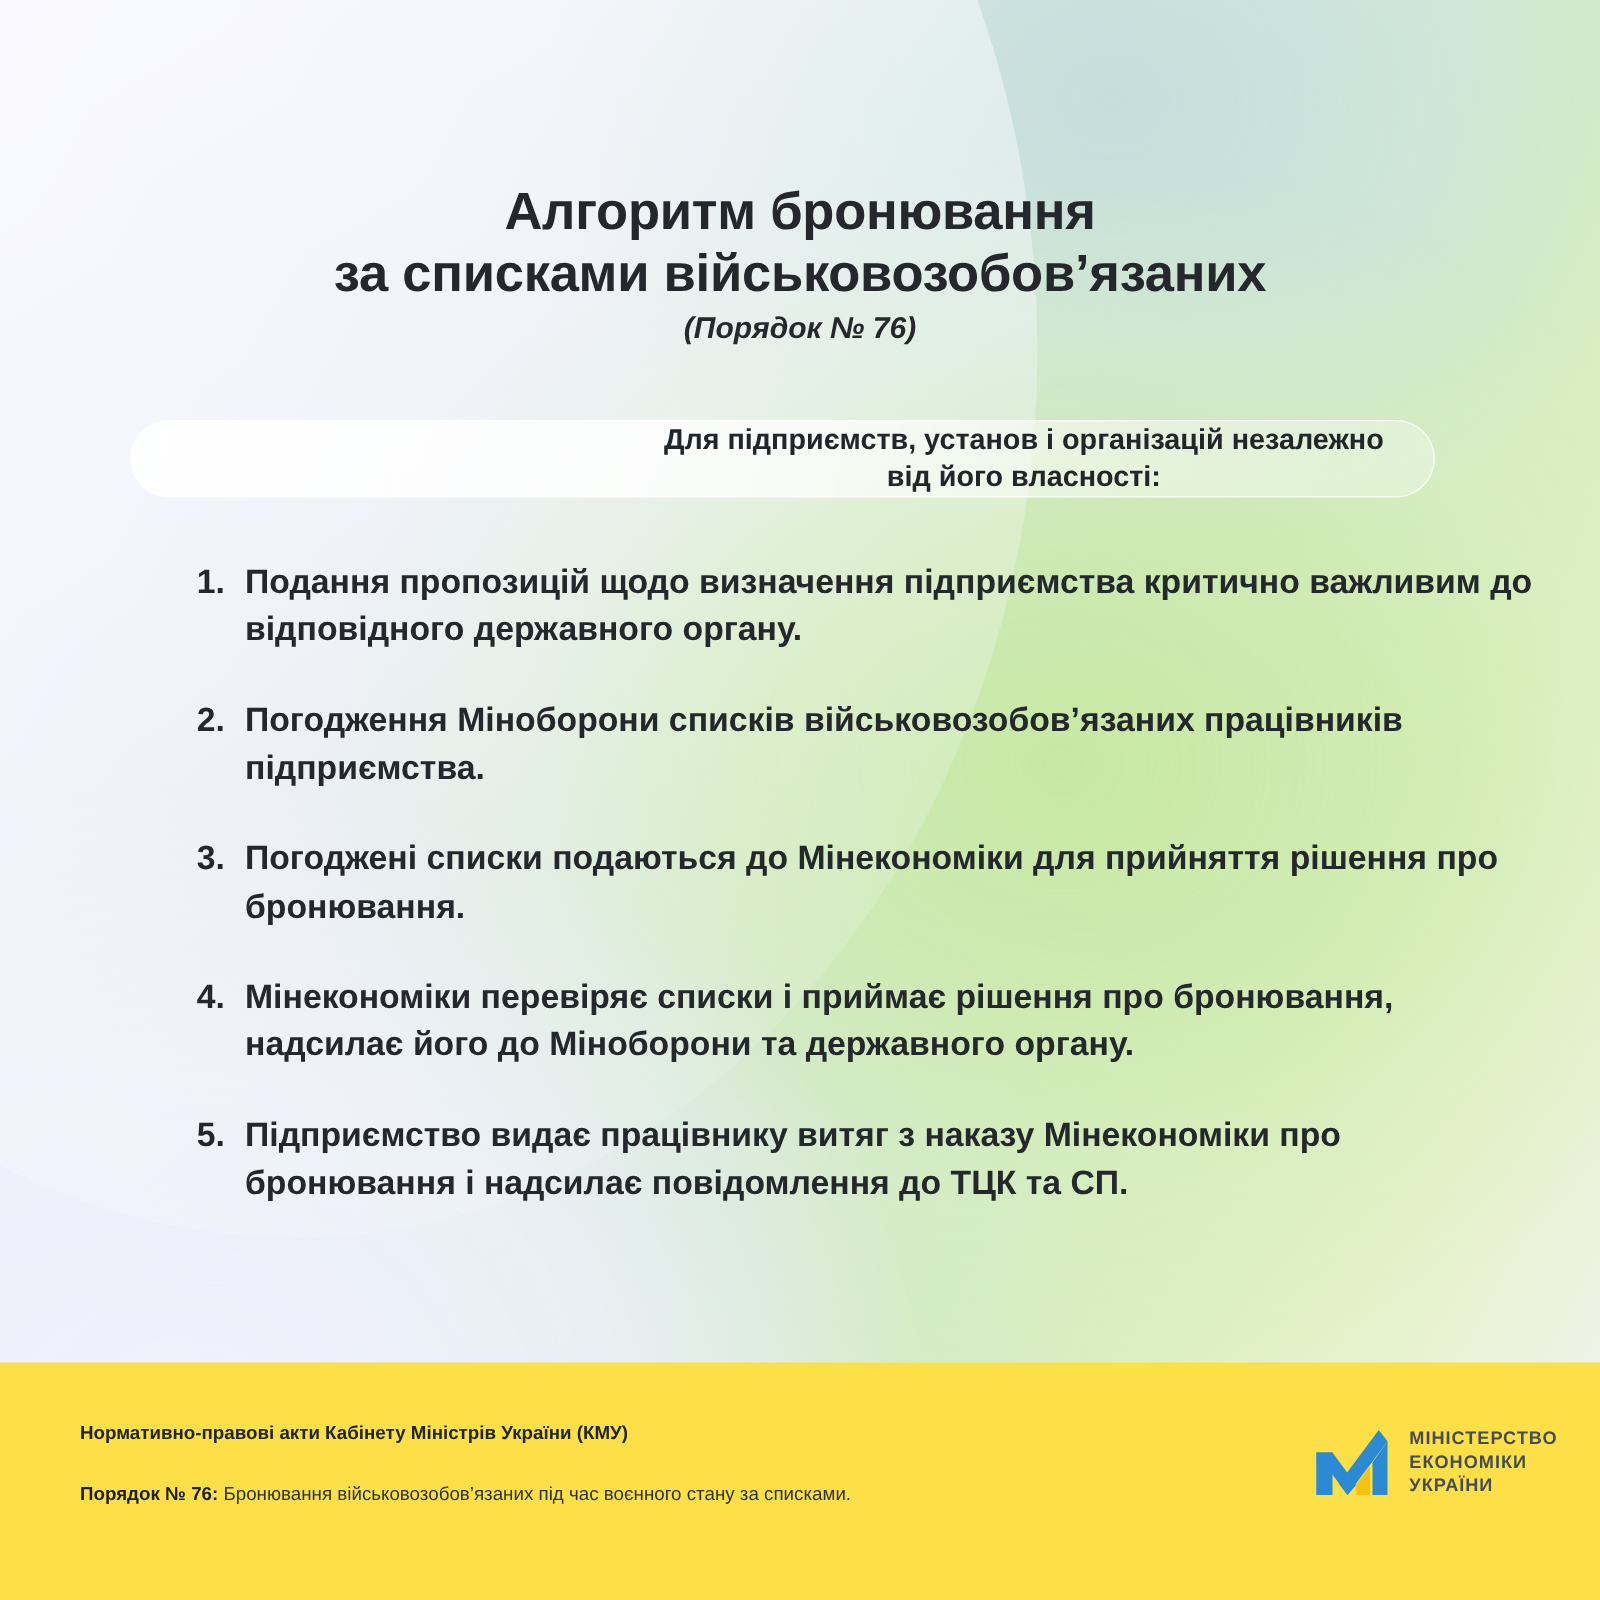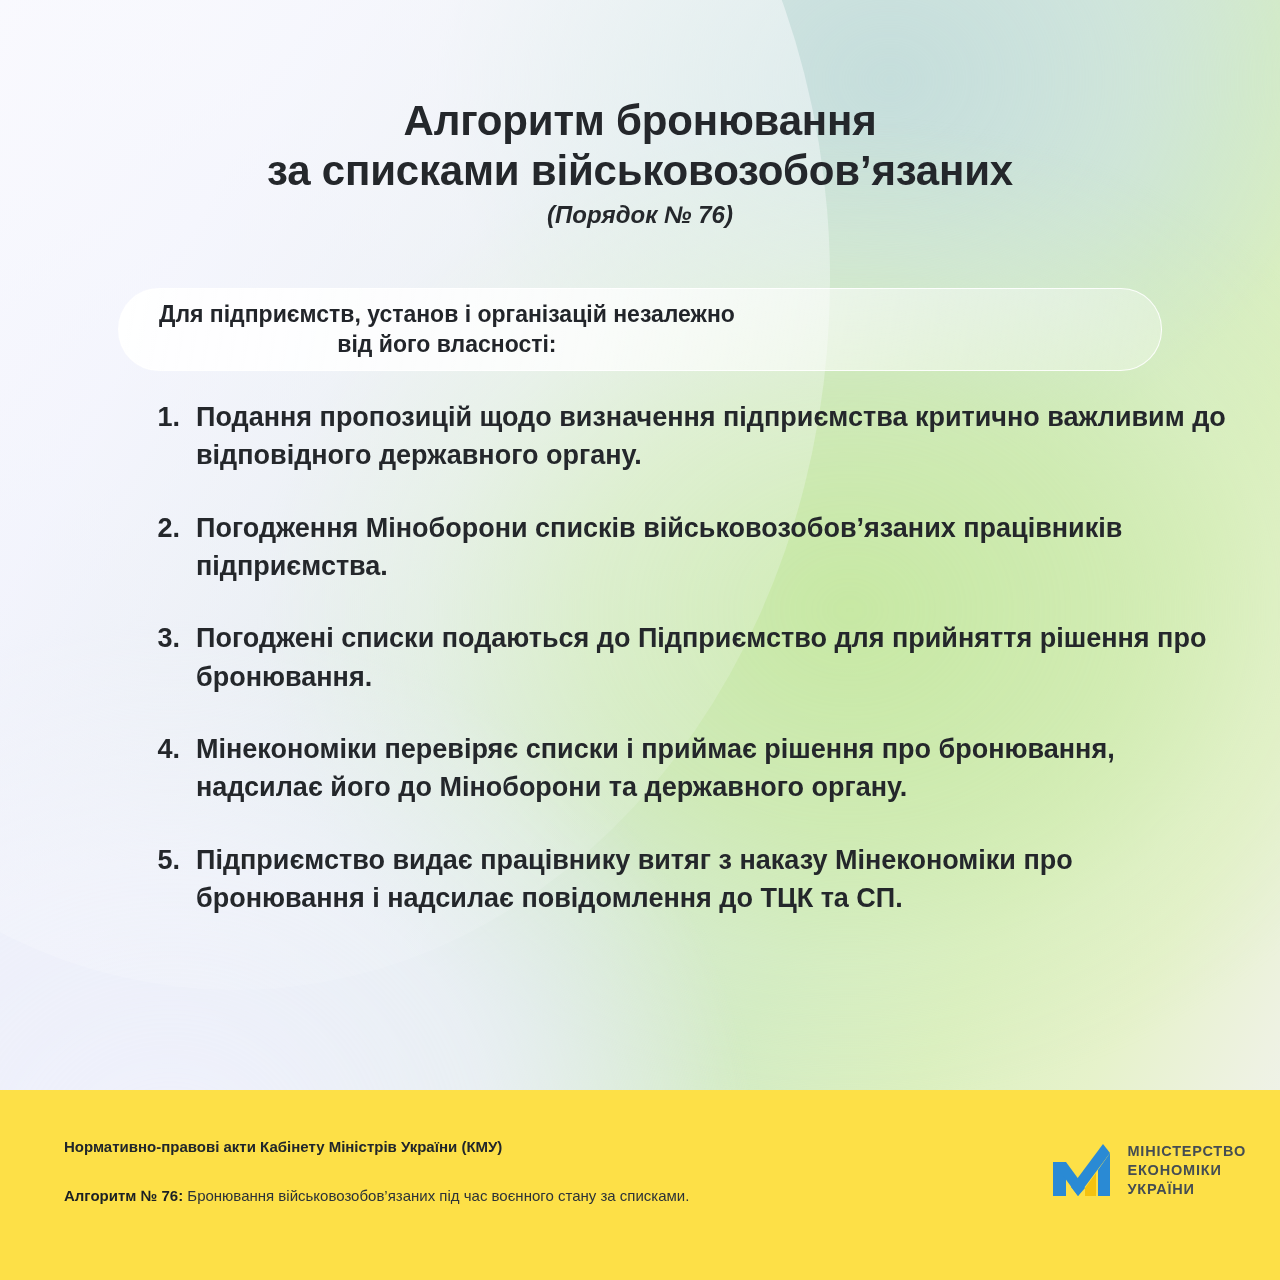--- a/index.html
+++ b/index.html
@@ -90,20 +90,21 @@
         rgba(250,251,254,0.40) 64%,
         rgba(248,250,253,0.16) 85%,
         rgba(247,249,252,0.02) 100%);
   }
 
   
   .content {
     position: absolute;
     inset: 0;
     z-index: 5;
+    margin-top: 48px;
   }
 
   .title-block {
     position: absolute;
     top: 96px;
     left: 0;
     right: 0;
     text-align: center;
   }
   .title-line {
@@ -117,34 +118,34 @@
     margin-top: 6px;
     font-size: 24px;
     font-weight: bold;
     font-style: italic;
     color: #25282c;
   }
 
   
   .pill {
     position: absolute;
-    left: 118px;
+    left: 104px;
     top: 288px;
     width: 1044px;
-    height: 83px;
+    height: 62px;
     border-radius: 41px;
     background: linear-gradient(100deg,
         rgba(255,255,255,0.92) 0%,
         rgba(255,255,255,0.78) 45%,
         rgba(255,255,255,0.46) 78%,
         rgba(255,255,255,0.30) 100%);
     border: 1px solid rgba(255,255,255,0.88);
     display: flex;
     align-items: center;
-    justify-content: flex-start;
+    justify-content: flex-end;
   }
   .pill-text {
     text-align: center;
     font-size: 23px;
     font-weight: bold;
     color: #22252a;
     line-height: 1.30;
     padding: 0 40px;
   }
 
@@ -258,42 +259,42 @@
         <div class="item-text">Подання пропозицій щодо визначення підприємства критично важливим до відповідного державного органу.</div>
       </div>
 
       <div class="item">
         <div class="item-num">2.</div>
         <div class="item-text">Погодження Міноборони списків військовозобов’язаних працівників підприємства.</div>
       </div>
 
       <div class="item">
         <div class="item-num">3.</div>
-        <div class="item-text">Погоджені списки подаються до Підприємство для прийняття рішення про бронювання.</div>
+        <div class="item-text">Погоджені списки подаються до Мінекономіки для прийняття рішення про бронювання.</div>
       </div>
 
       <div class="item">
         <div class="item-num">4.</div>
         <div class="item-text">Мінекономіки перевіряє списки і приймає рішення про бронювання, надсилає його до Міноборони та державного органу.</div>
       </div>
 
       <div class="item">
         <div class="item-num">5.</div>
         <div class="item-text">Підприємство видає працівнику витяг з наказу Мінекономіки про бронювання і надсилає повідомлення до ТЦК та СП.</div>
       </div>
 
     </div>
   </div>
 
   <div class="footer">
 
     <div class="footer-texts">
       <div class="footer-line1">Нормативно-правові акти Кабінету Міністрів України (КМУ)</div>
       <div class="footer-line2">
-        <b>Алгоритм № 76:</b><span> Бронювання військовозобов’язаних під час воєнного стану за списками.</span>
+        <b>Порядок № 76:</b><span> Бронювання військовозобов’язаних під час воєнного стану за списками.</span>
       </div>
     </div>
 
     <div class="logo">
       <svg class="logo-mark" viewBox="0 0 62 56">
 
         <polygon points="2,20 15,20 15,54 2,54" fill="#2a8ad4"></polygon>
         <polygon points="2,20 15,20 34,46 27,54" fill="#2a8ad4"></polygon>
 
         <polygon points="27,54 20,45 52,2 59,11" fill="#2a8ad4"></polygon>

